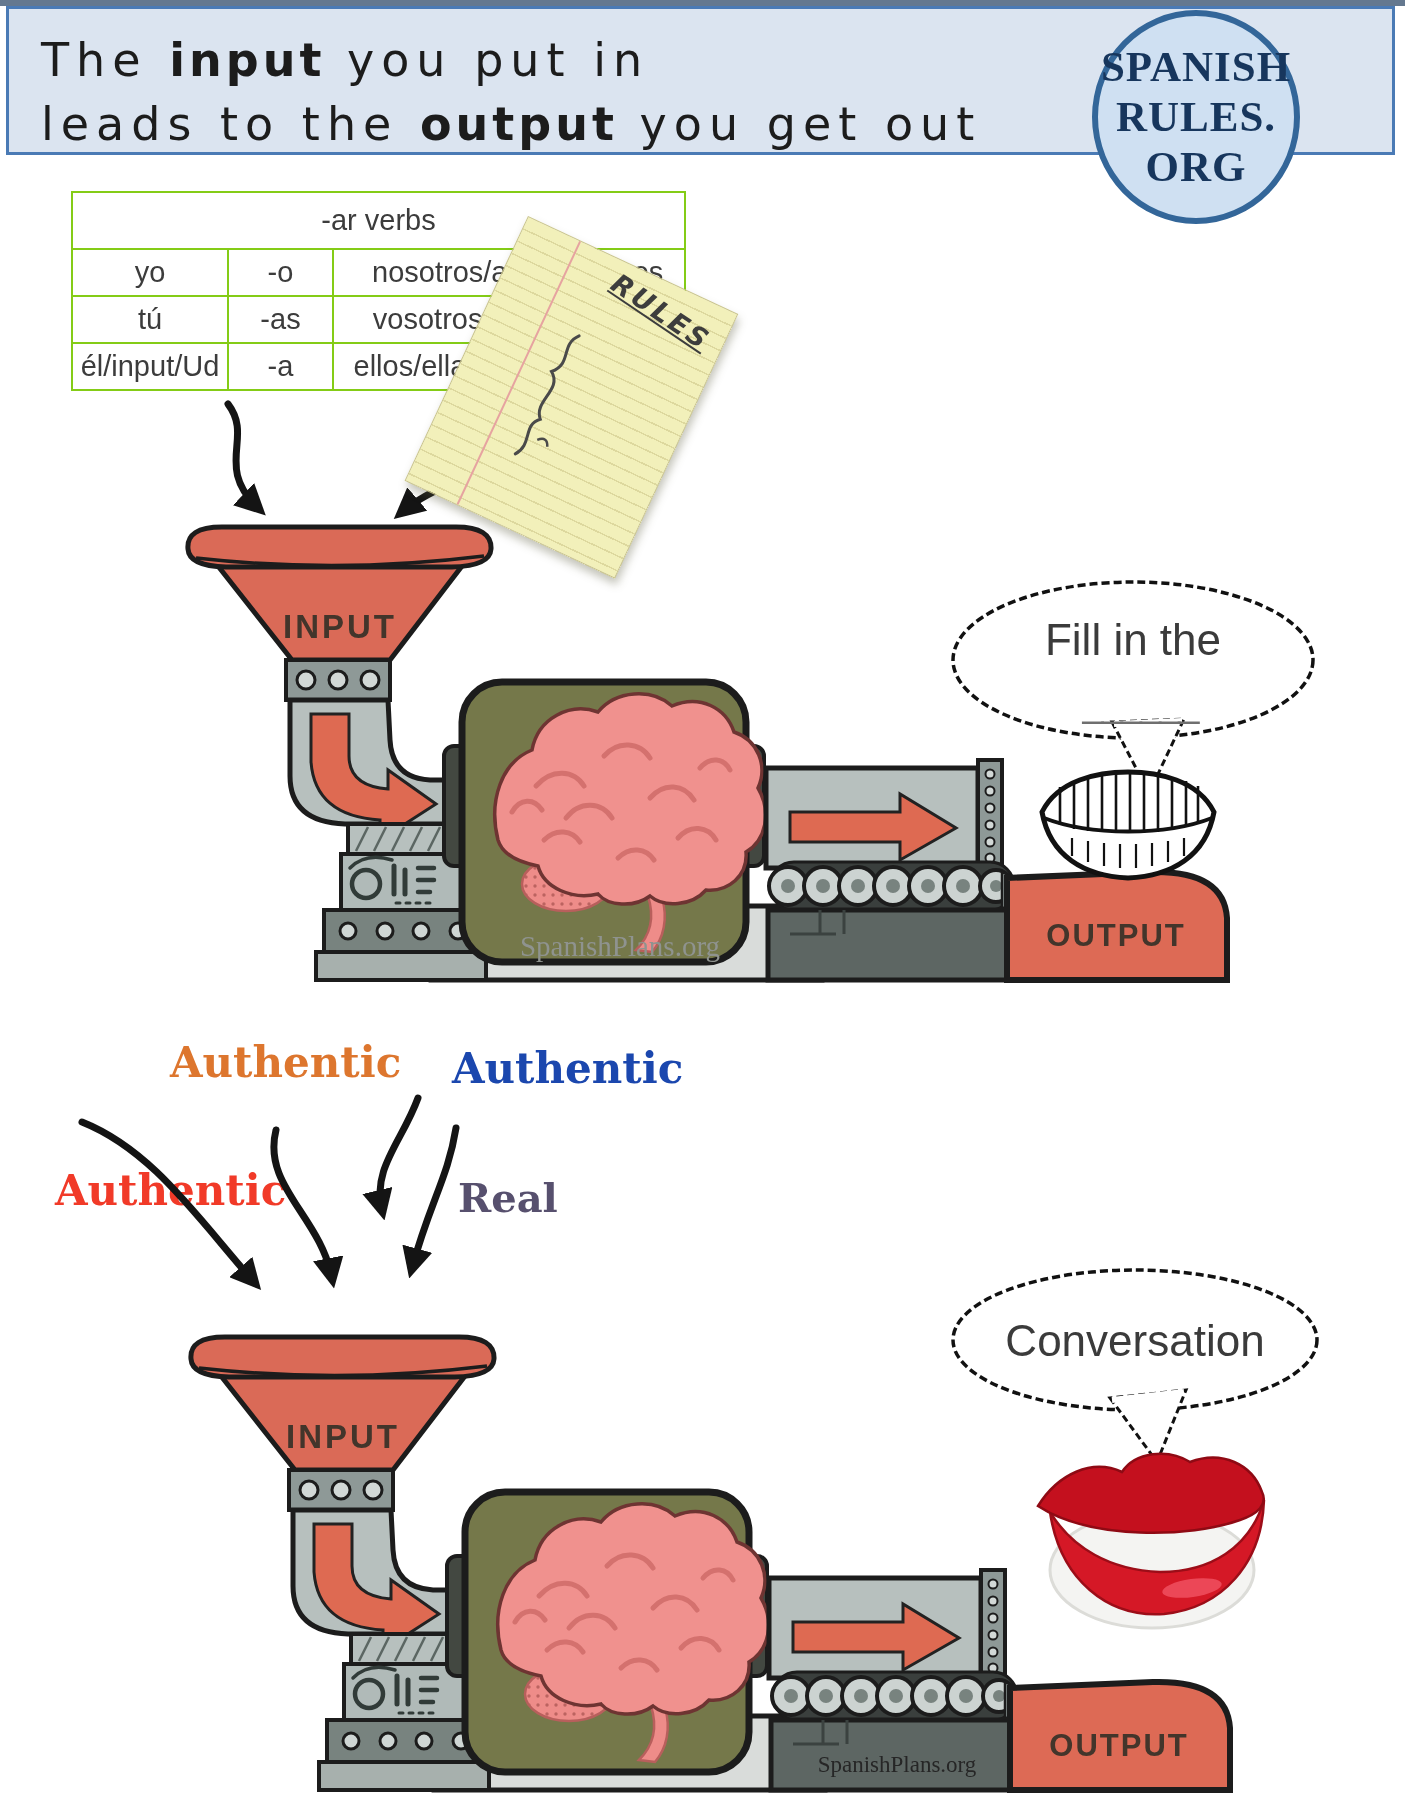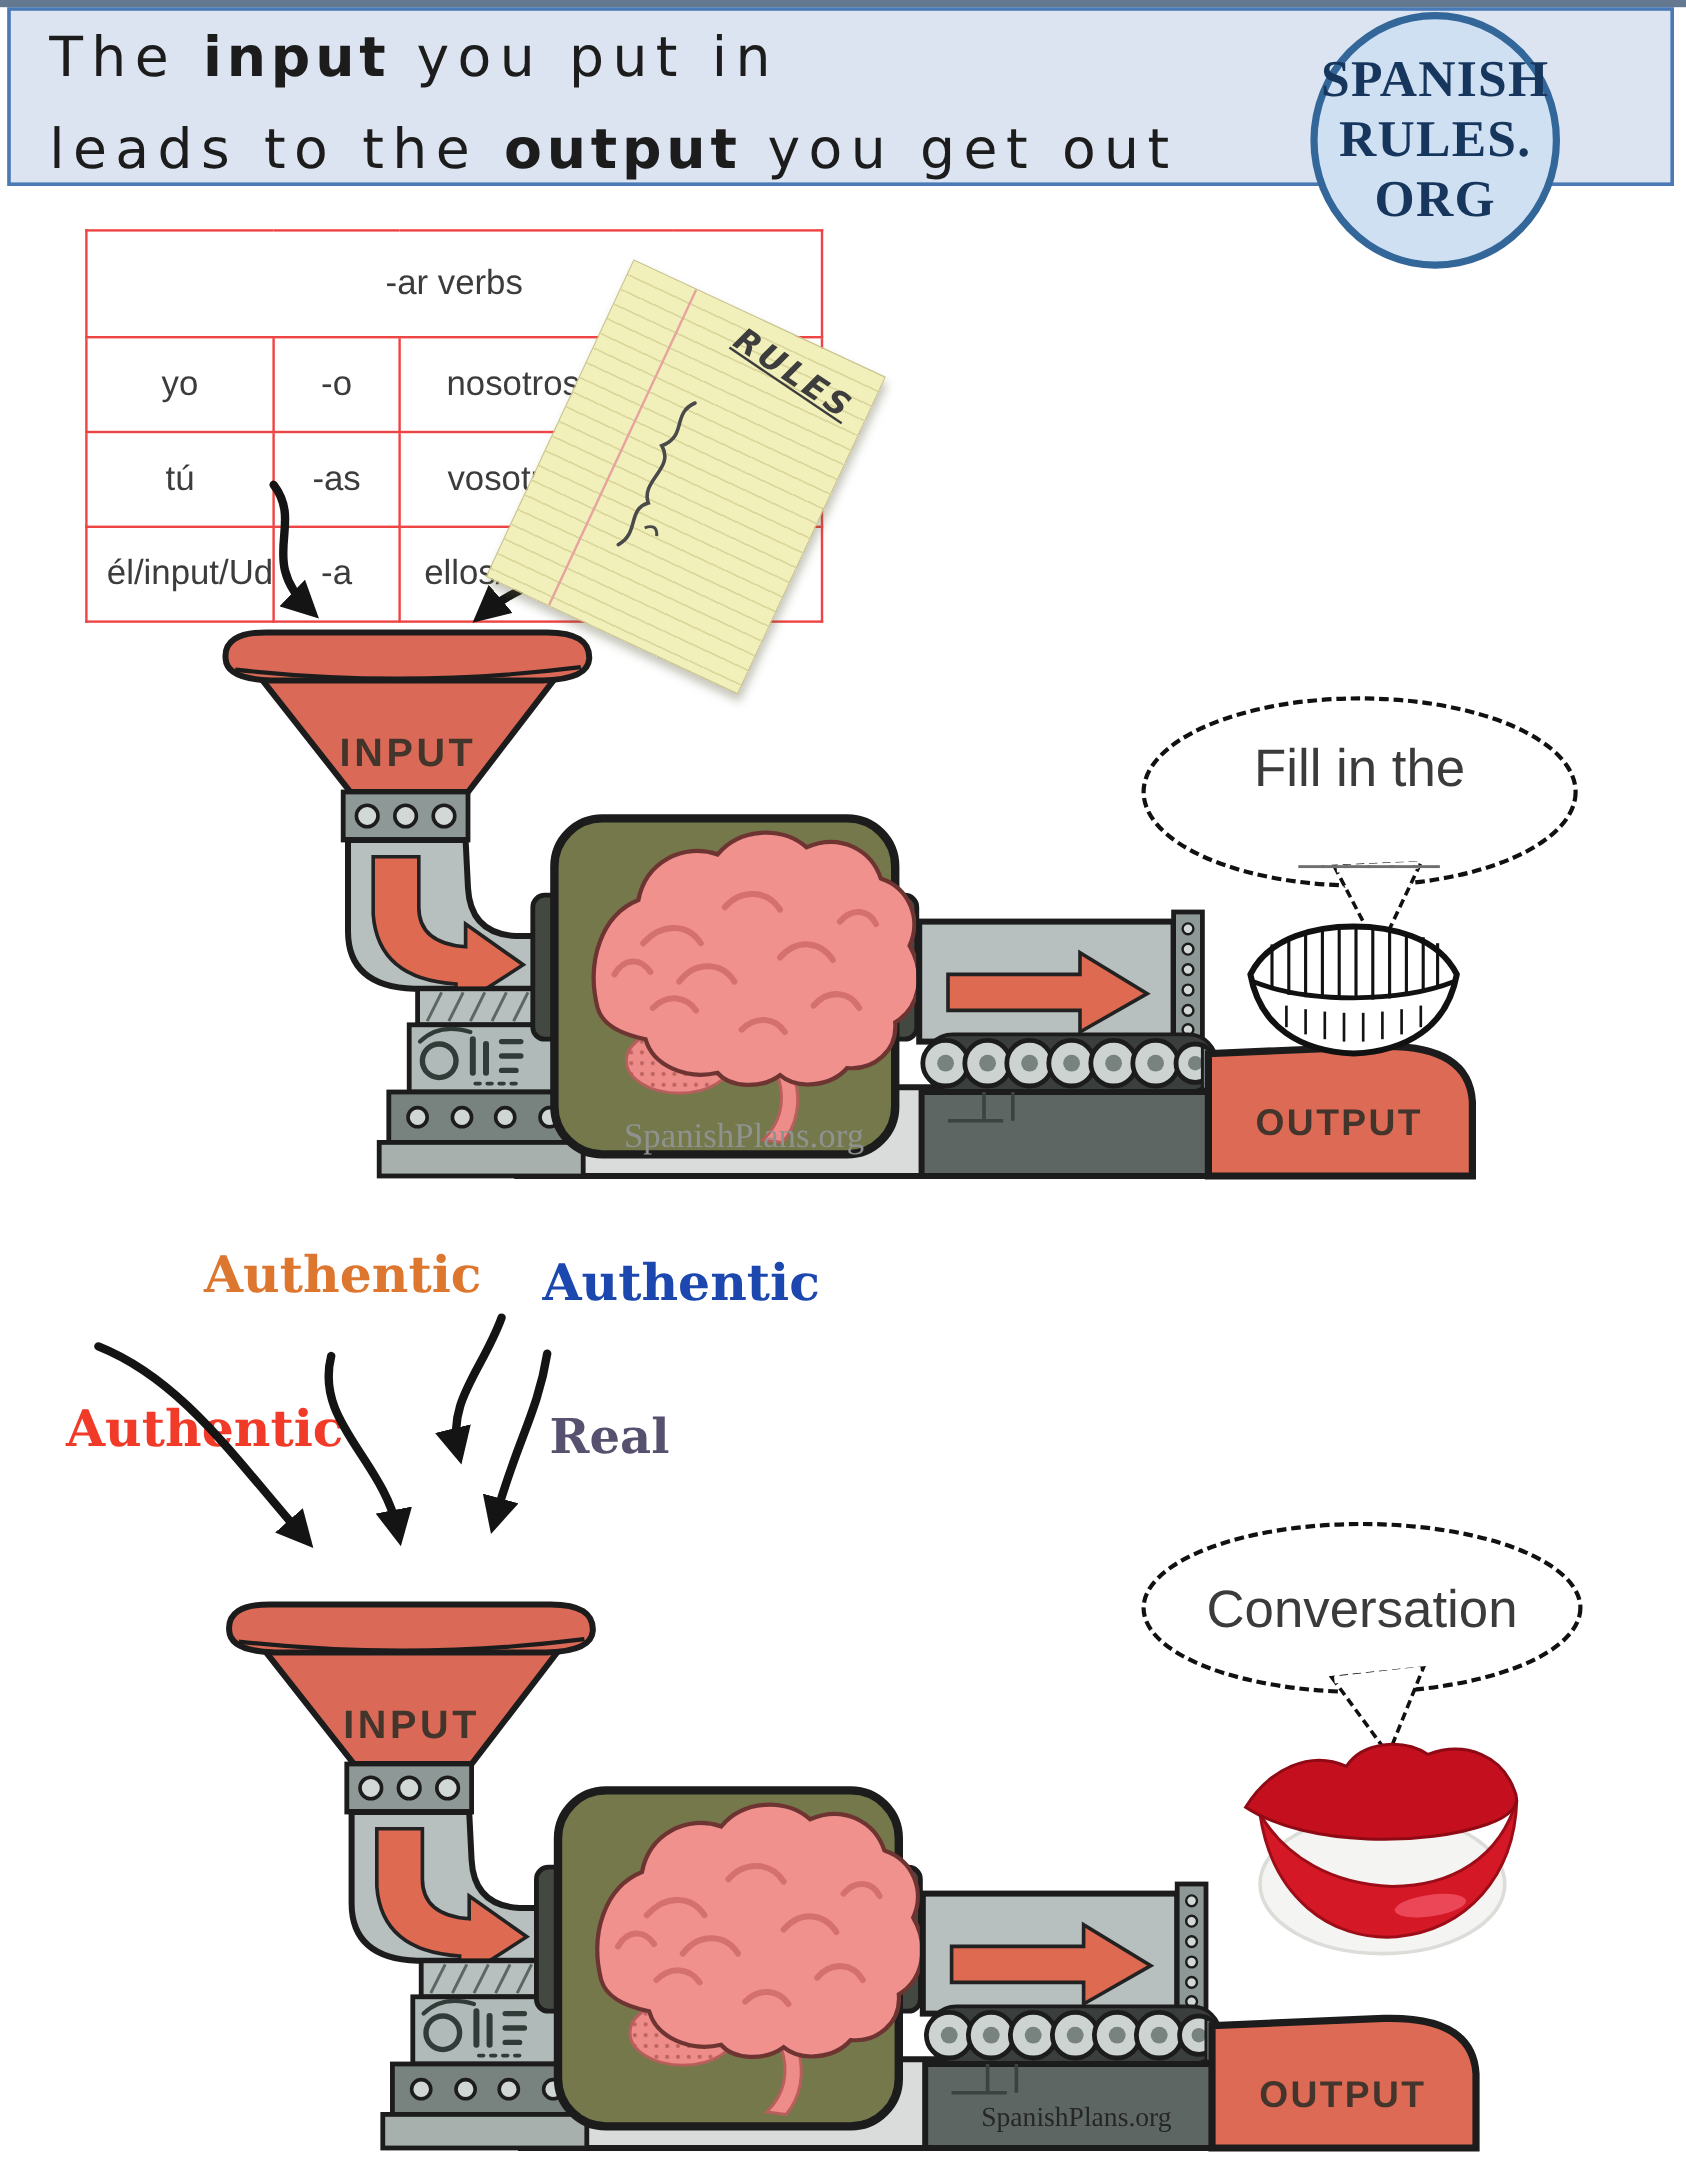--- a/index.html
+++ b/index.html
@@ -6,33 +6,33 @@
   #canvas{position:relative;width:1405px;height:1800px;background:#fff;overflow:hidden;
           font-family:"Liberation Sans",sans-serif;}
 
   
   .top-edge{position:absolute;left:0;top:0;width:1405px;height:6px;background:#64788f;}
   .header{position:absolute;left:6px;top:6px;width:1389px;height:149px;
           background:#dbe4f0;border:3px solid #4a7ab5;box-sizing:border-box;}
   .h-line{position:absolute;left:32px;white-space:nowrap;color:#1c1c1c;
           font-family:"DejaVu Sans",sans-serif;font-size:46px;letter-spacing:7px;}
   .h-line b{font-weight:800;letter-spacing:4px;}
-  .h-line.l1{top:11px;}
+  .h-line.l1{top:24px;}
   .h-line.l2{top:88px;}
   .logo{position:absolute;left:1092px;top:10px;width:208px;height:214px;border-radius:50%;
         background:#cfe0f2;border:6px solid #336699;box-sizing:border-box;z-index:6;
         display:flex;flex-direction:column;justify-content:center;align-items:center;
         font-family:"Liberation Serif",serif;font-weight:bold;font-size:43px;line-height:1.16;
         color:#17365d;letter-spacing:1px;text-align:center;}
 
   
   .verbtable{position:absolute;left:71px;top:191px;width:613px;border-collapse:collapse;
              table-layout:fixed;background:#fff;z-index:1;}
-  .verbtable th,.verbtable td{border:2px solid #ef4444;text-align:center;
-             font-size:29px;color:#3c3c3c;font-family:"Liberation Sans",sans-serif;padding:16px;}
+  .verbtable th,.verbtable td{border:2px solid #84cc16;text-align:center;
+             font-size:29px;color:#3c3c3c;font-family:"Liberation Sans",sans-serif;padding:0;}
   .verbtable th{height:55px;font-weight:normal;}
   .verbtable td{height:45px;border-radius:11px;}
 
   
   .notepad{position:absolute;left:528px;top:216px;width:230px;height:290px;z-index:3;
            transform:rotate(25deg);transform-origin:0 0;
            background:repeating-linear-gradient(#f2f0ba 0px,#f2f0ba 12px,#ddd89e 12px,#ddd89e 13.5px);
            border:1px solid #c9c489;box-shadow:4px 5px 8px rgba(90,90,60,.35);}
   .pad-margin{position:absolute;left:56px;top:0;width:2px;height:100%;background:#e6a3a0;}
   .pad-title{position:absolute;left:100px;top:14px;width:120px;text-align:center;

